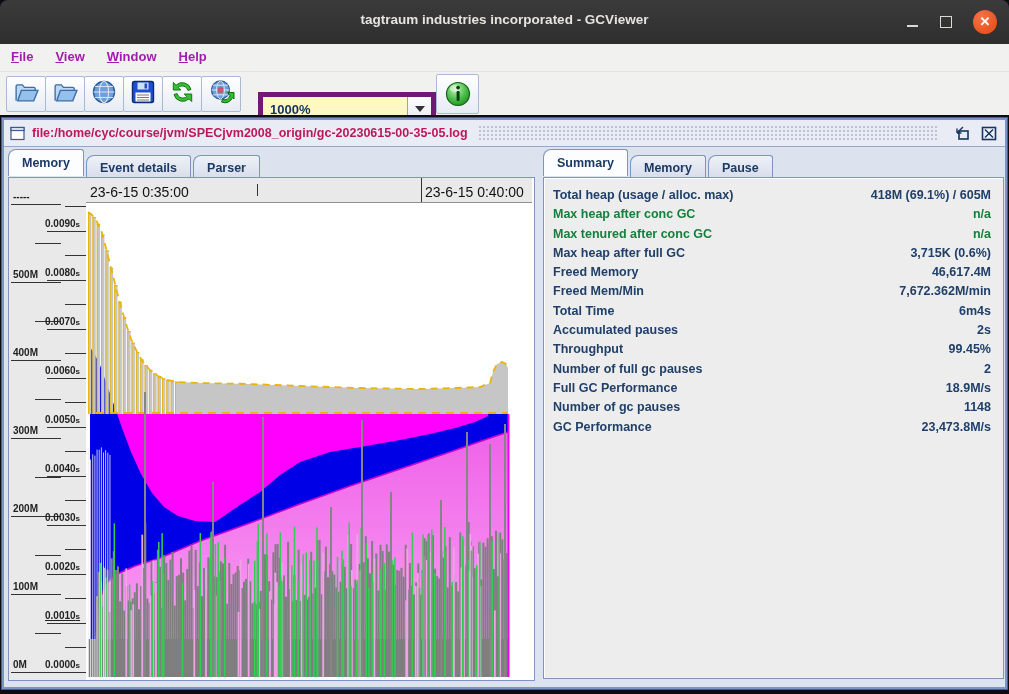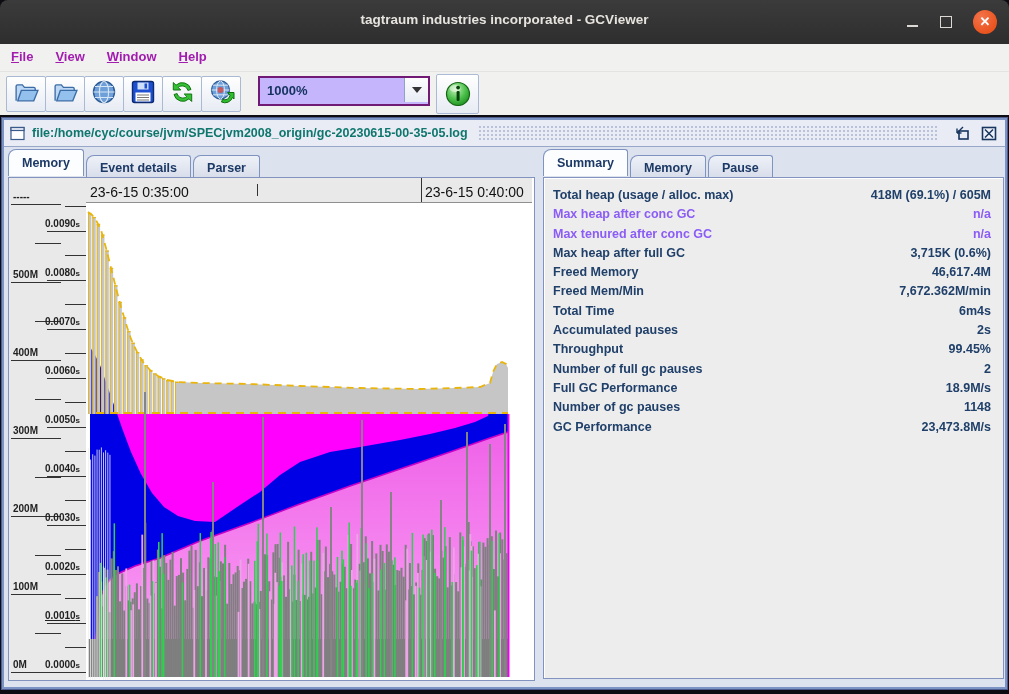--- a/index.html
+++ b/index.html
@@ -20,35 +20,35 @@
     background:radial-gradient(circle at 35% 30%,#f4734a,#e9541f 70%);}
   #btn-close span{color:#fff;font-size:13px;font-weight:bold;line-height:1;margin-top:-1px;}
 
   
   #menubar{position:absolute;left:0;top:44px;width:1009px;height:27px;background:#f1f1f0;border-bottom:1px solid #e3e3e1;}
   .menu-item{display:inline-block;padding:5px 11px 0 11px;font-size:13px;font-weight:bold;color:#a21caf;}
   .menu-item u{text-decoration-thickness:1px;}
   #toolbar{position:absolute;left:0;top:72px;width:1009px;height:43px;background:#f1f1f0;border-bottom:1px solid #d8d8d6;}
   .tbtn{position:absolute;top:4px;width:38px;height:34px;border:1px solid #aab9d4;border-radius:2px;
     background:linear-gradient(#ffffff,#e7ebf3);display:flex;align-items:center;justify-content:center;}
-  #zoom-combo{position:absolute;left:258px;top:4px;width:168px;height:26px;border:2px solid #701a75;background:#c4b5fd;}
+  #zoom-combo{position:absolute;left:258px;top:20px;width:168px;height:26px;border:5px solid #701a75;background:#fef9c3;}
   #zoom-value{position:absolute;left:7px;top:5px;font-size:13px;font-weight:bold;color:#15325e;}
   #zoom-arrow-btn{position:absolute;right:0;top:0;width:23px;height:24px;border-left:1px solid #8fa3c4;
     background:linear-gradient(#fdfdfe,#e8ecf4);display:flex;align-items:center;justify-content:center;}
   #zoom-arrow-btn i{width:0;height:0;border-left:5px solid transparent;border-right:5px solid transparent;border-top:6px solid #333;}
   #info-btn{position:absolute;left:436px;top:2px;width:41px;height:38px;border:1px solid #aab9d4;border-radius:2px;
     background:linear-gradient(#ffffff,#e7ebf3);display:flex;align-items:center;justify-content:center;}
 
   
   #desktop{position:absolute;left:0;top:115px;width:1009px;height:579px;background:#0c0c12;}
   #iframe{position:absolute;left:2px;top:3px;width:1001px;height:567px;
     border:2px solid #7b93c5;outline:1px solid #4d5c8c;background:#dde3ee;}
   #frame-titlebar{position:absolute;left:0;top:0;right:0;height:26px;background:#e9ecf4;
     border-bottom:1px solid #98a6c8;display:flex;align-items:center;padding:0 6px;}
-  #frame-title{font-size:12.5px;font-weight:bold;color:#0f766e;white-space:nowrap;margin-left:6px;}
+  #frame-title{font-size:12.5px;font-weight:bold;color:#be185d;white-space:nowrap;margin-left:6px;}
   #frame-texture{flex:1;height:16px;margin:0 10px;
     background-image:radial-gradient(#b9c2d8 26%,transparent 27%);background-size:4px 4px;}
   .frame-btn{width:20px;height:18px;display:flex;align-items:center;justify-content:center;margin-left:6px;}
 
   #frame-content{position:absolute;left:0;top:27px;right:0;bottom:0;background:#dde3ee;}
 
   
   .tabs{position:absolute;height:29px;white-space:nowrap;}
   #left-tabs{left:4px;top:2px;} #right-tabs{left:539px;top:2px;}
   .tab{display:inline-block;vertical-align:bottom;margin-right:2px;padding:5px 13px 4px 13px;
@@ -66,21 +66,21 @@
   .gut-line{position:absolute;height:1px;background:#333;}
   .gut-label{position:absolute;font-size:10px;font-weight:bold;color:#222;}
   .gut-label .unit{font-size:8px;}
   #plot{position:absolute;left:77px;top:25px;}
 
   
   #summary-panel{position:absolute;left:539px;top:30px;width:461px;height:502px;
     border:1px solid #8294bd;background:#ededed;box-shadow:inset 1px 1px 0 #ffffff;padding-top:8px;box-sizing:border-box;}
   .sum-row{display:flex;justify-content:space-between;height:19.3px;line-height:19.3px;
     padding:0 12px 0 9px;font-size:12.5px;font-weight:bold;color:#20406a;}
-  .sum-row.disabled{color:#8b5cf6;}
+  .sum-row.disabled{color:#15803d;}
 </style>
 </head>
 <body>
 
 <div id="app">
 
   <div id="titlebar">
     <div id="win-title">tagtraum industries incorporated - GCViewer</div>
     <div class="winbtn" id="btn-min">
         <span></span>

